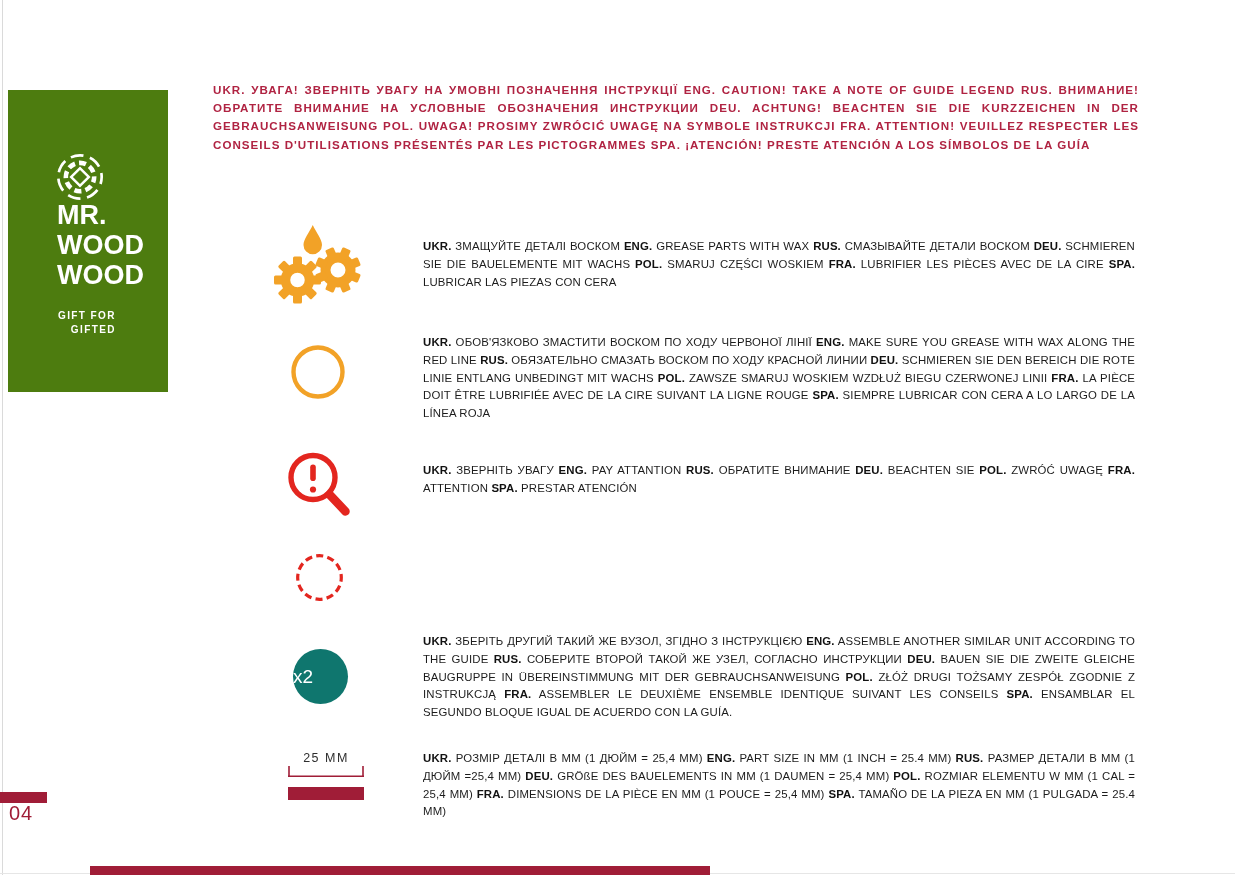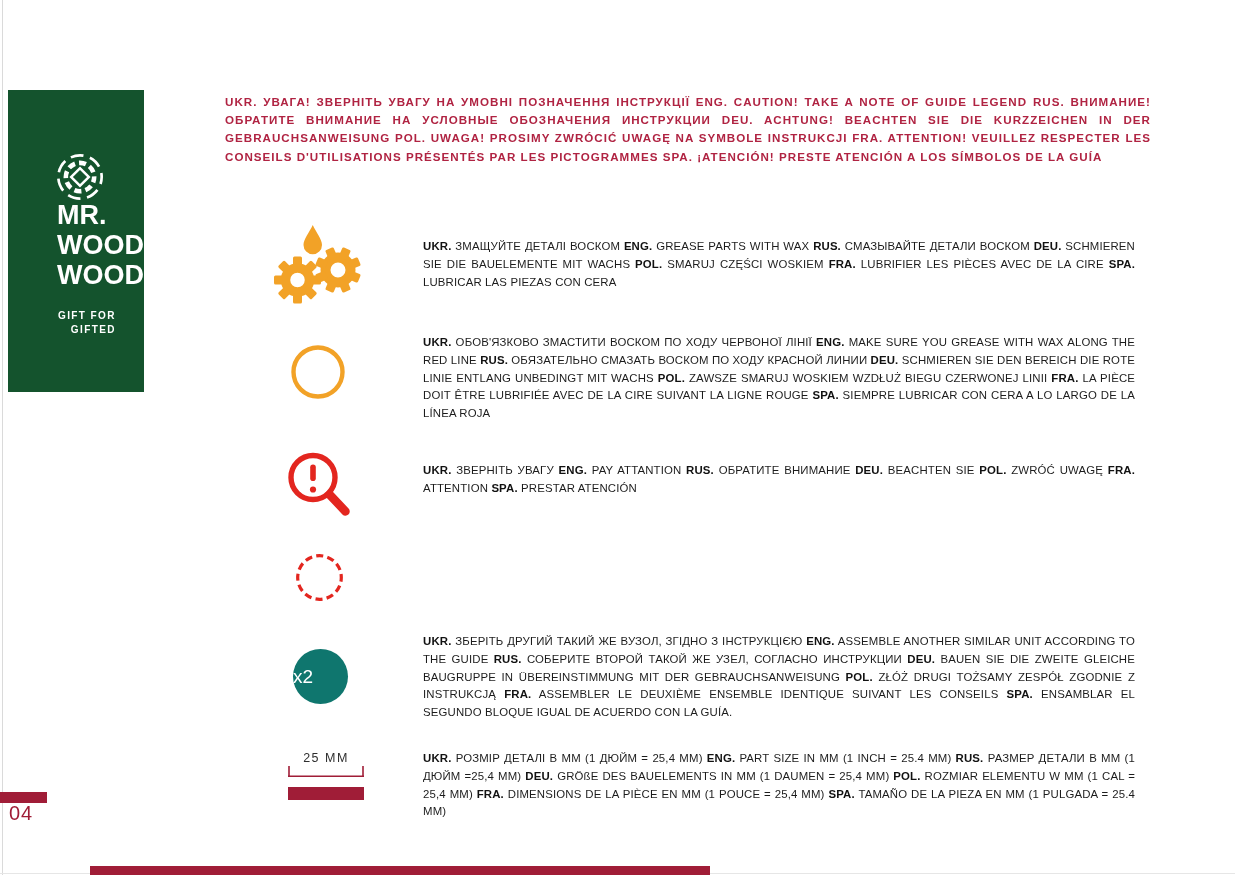--- a/index.html
+++ b/index.html
@@ -2,29 +2,29 @@
 <html><head>
 <meta charset="utf-8">
 <style>
   html,body{margin:0;padding:0;background:#fff;}
   .page{position:relative;width:1235px;height:875px;background:#ffffff;overflow:hidden;
         font-family:"Liberation Sans",sans-serif;}
   .edge-left{position:absolute;left:2px;top:0;width:1px;height:875px;background:#dadada;}
   .edge-bottom{position:absolute;left:0;top:873px;width:1235px;height:1px;background:#e6e6e6;}
 
   
-  .sidebar{position:absolute;left:8px;top:90px;width:136px;height:302px;background:#14532d;}
+  .sidebar{position:absolute;left:8px;top:90px;width:160px;height:302px;background:#4d7c0f;}
   .rosette{position:absolute;left:47px;top:62px;width:50px;height:50px;}
   .brand{position:absolute;left:49px;top:110px;color:#fff;font-weight:bold;
          font-size:27px;line-height:30px;letter-spacing:0px;}
   .tagline{position:absolute;left:50px;top:219px;color:#fff;font-weight:bold;
            font-size:10px;line-height:13.5px;letter-spacing:1.4px;text-align:right;}
 
   
-  .intro{position:absolute;left:213px;top:81px;width:926px;margin:12px;color:#B02342;
+  .intro{position:absolute;left:213px;top:81px;width:926px;margin:0;color:#B02342;
          font-size:11.6px;line-height:18.2px;font-weight:bold;text-align:justify;
          letter-spacing:1.02px;}
 
   
   .legend-text{position:absolute;left:423px;width:712px;margin:0;color:#1c1c1c;
                font-size:11.4px;line-height:17.8px;text-align:justify;letter-spacing:0.15px;}
   .legend-text .lang{font-weight:bold;color:#111;}
   .r1{top:238px}.r2{top:334px}.r3{top:462px}.r4{top:556px}.r5{top:633px}.r6{top:750px}
 
   .icon-abs{position:absolute;}

